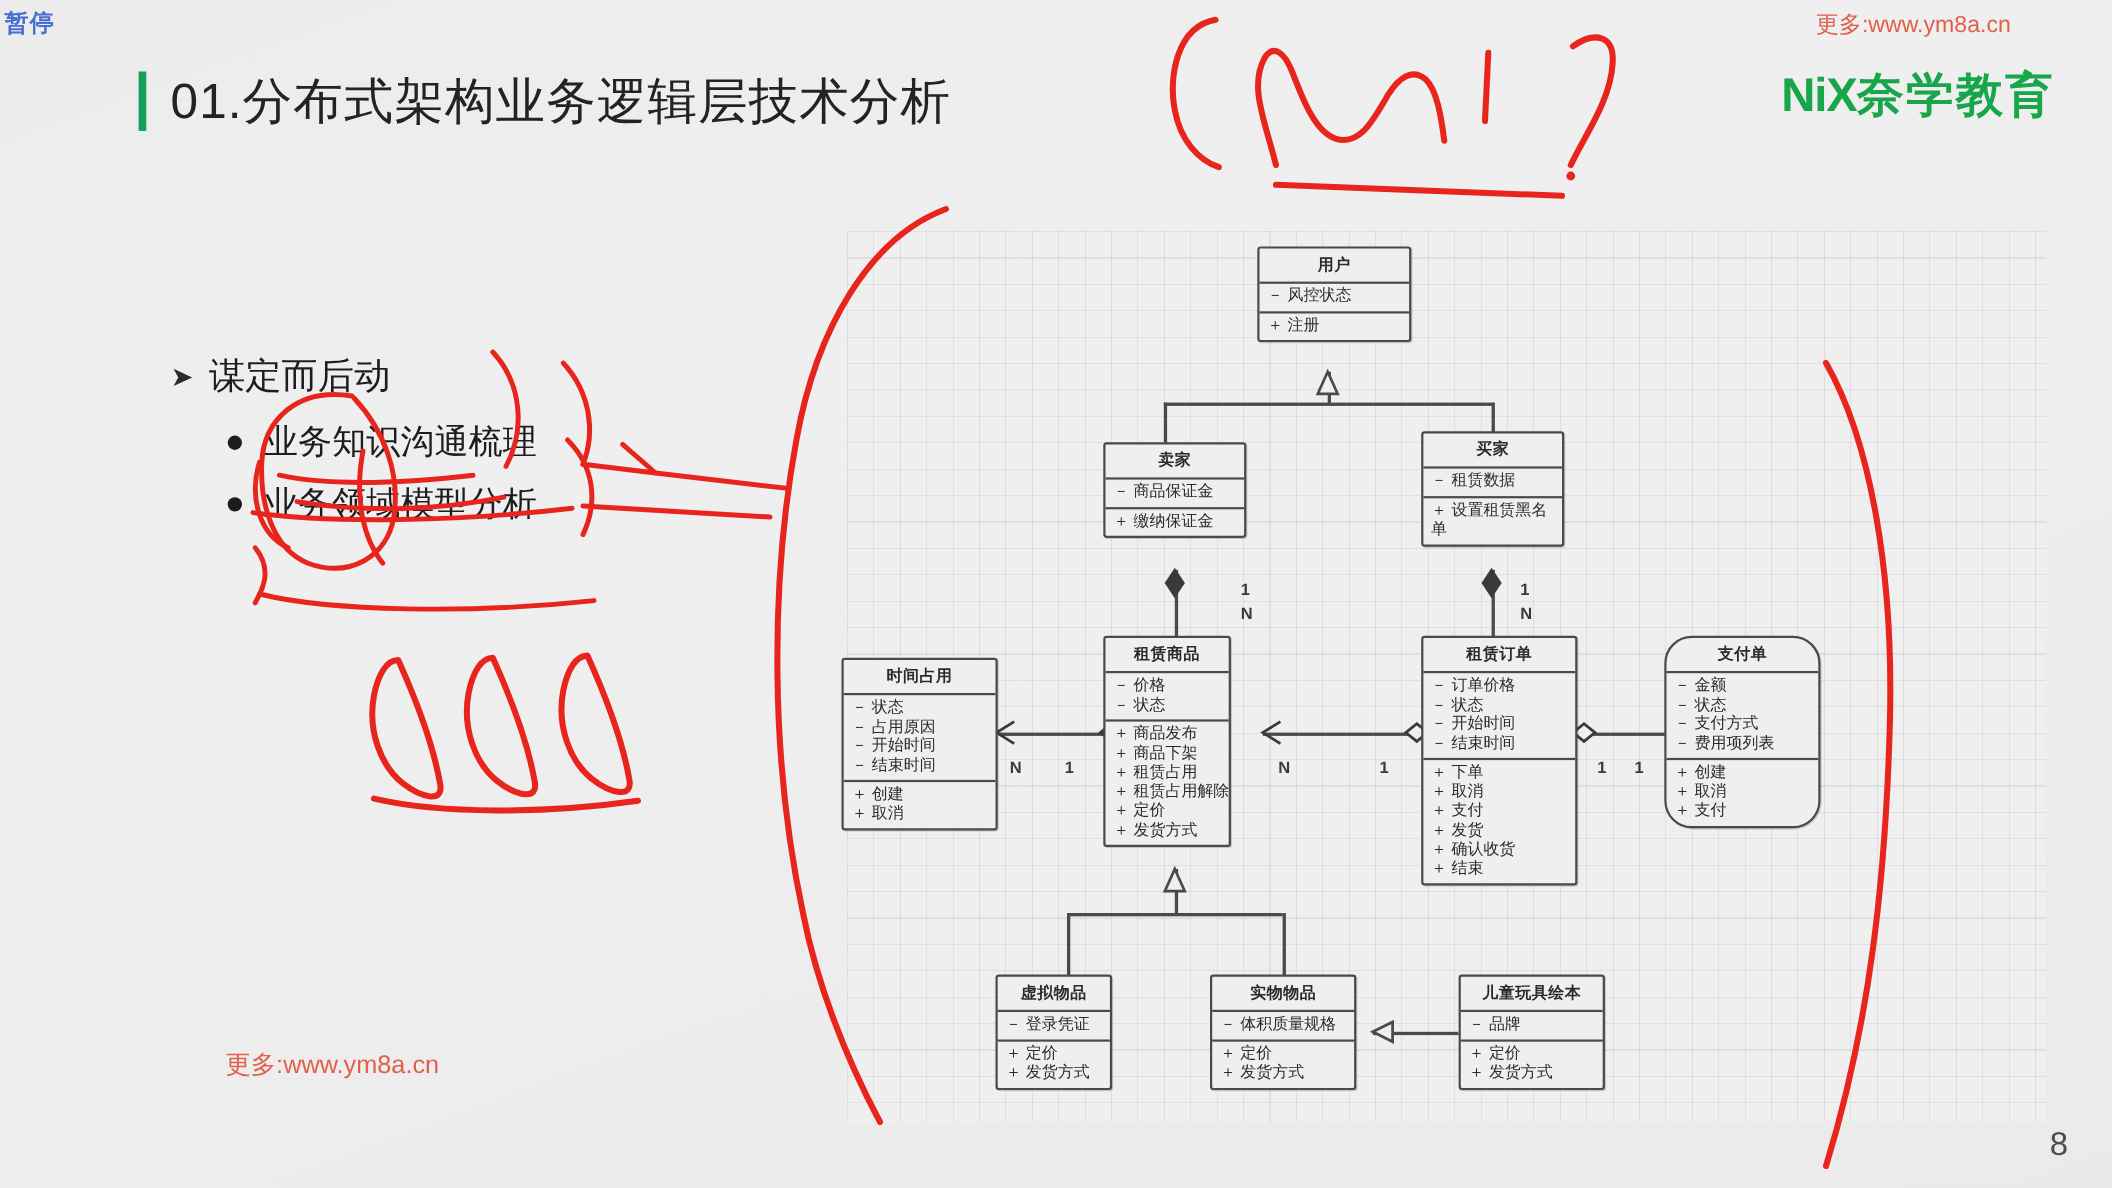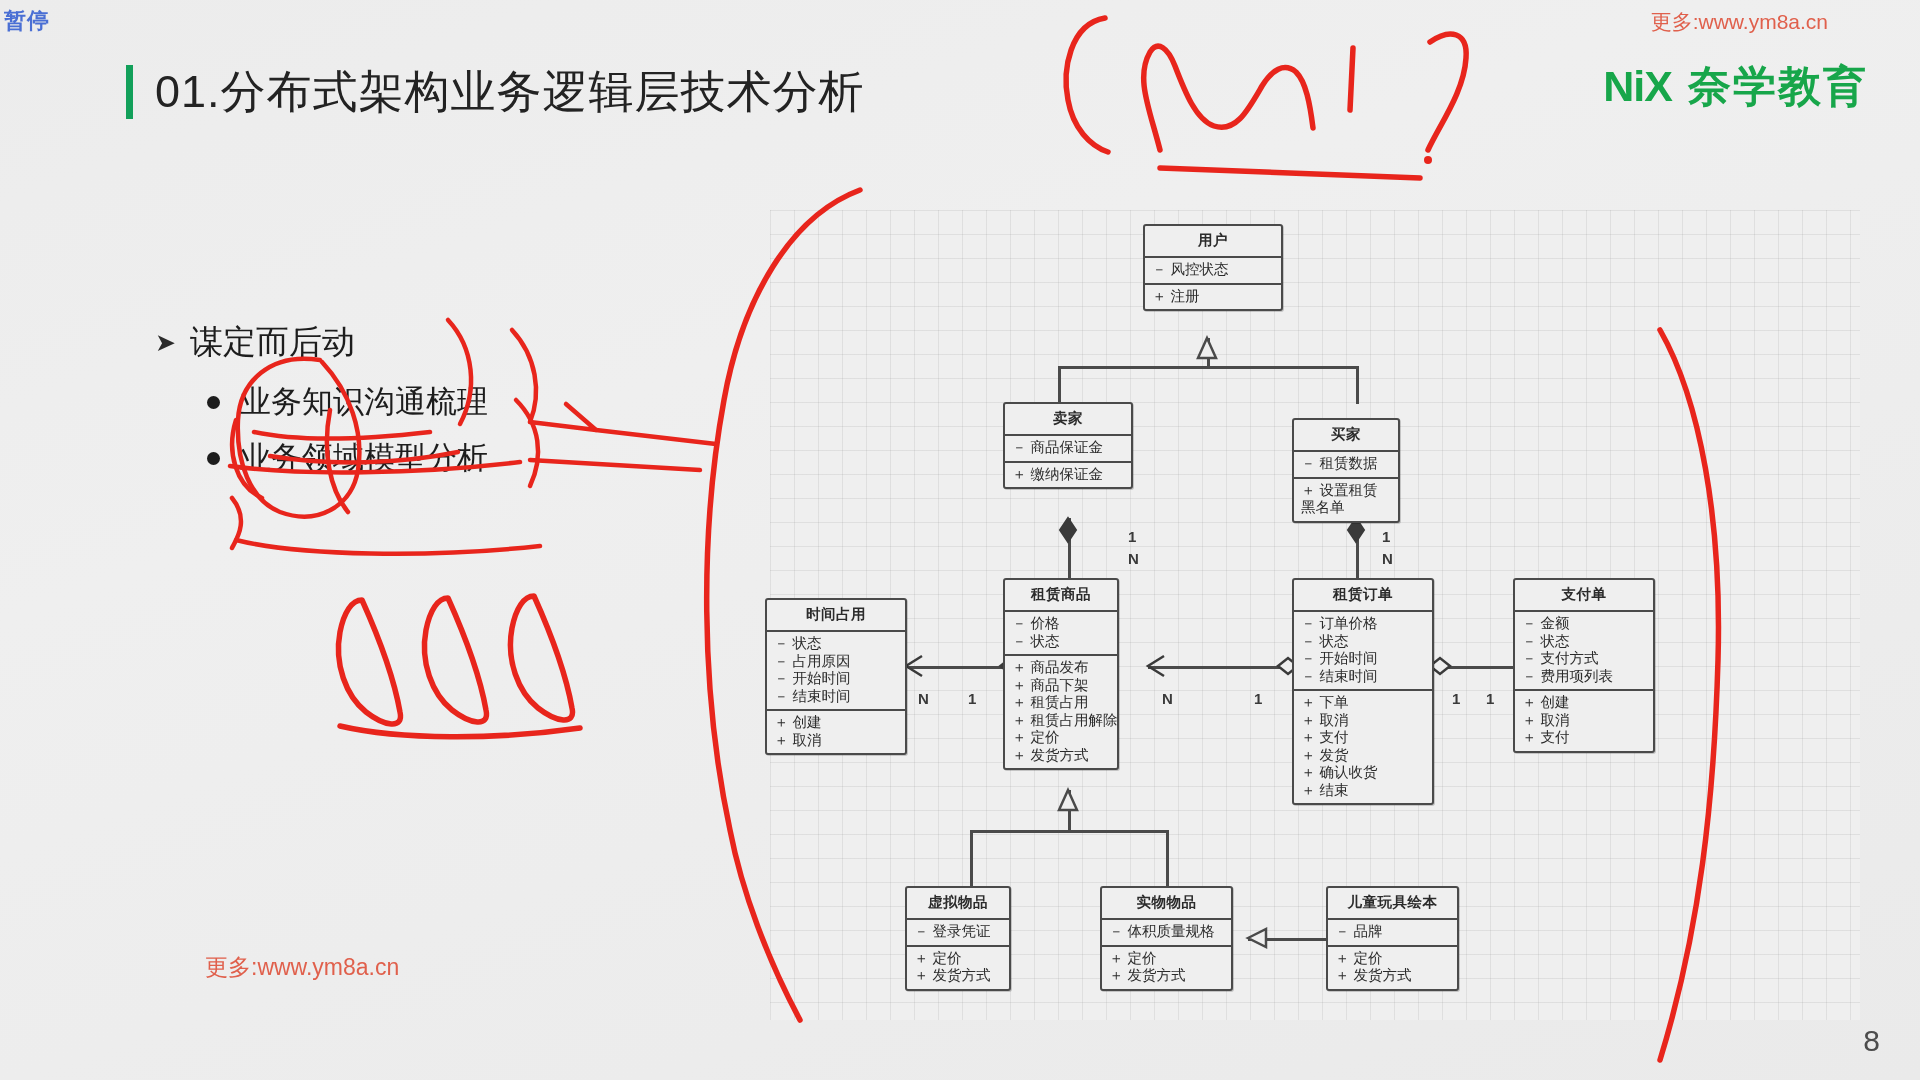--- a/index.html
+++ b/index.html
@@ -21,21 +21,21 @@
     letter-spacing: 1px;
   }
 
   
   .title-wrap { position: absolute; left: 126px; top: 62px; display: flex; align-items: center; }
   .title-bar { width: 7px; height: 54px; background: #12a05a; margin-right: 22px; }
   .title-text { font-size: 45px; color: #232323; letter-spacing: 1px; white-space: nowrap; }
 
   .brand { position: absolute; right: 52px; top: 58px; display: flex; align-items: baseline; }
   .brand-nix { font-size: 43px; font-weight: bold; color: #17a64a; letter-spacing: -1px; }
-  .brand-cn  { font-size: 43px; font-weight: bold; color: #17a64a; margin-left: 16px; letter-spacing: 2px; }
+  .brand-cn  { font-size: 43px; font-weight: bold; color: #17a64a; letter-spacing: 2px; }
 
   .wm-top { position: absolute; right: 92px; top: 8px; color: #e0604c; font-size: 21px; }
   .wm-bottom { position: absolute; left: 205px; top: 952px; color: #e0604c; font-size: 23px; }
   .wm-contact { position: absolute; left: 1690px; top: 866px; color: #e0604c; font-size: 19px; white-space: nowrap; }
   .page-num { position: absolute; right: 40px; bottom: 22px; font-size: 30px; color: #4c4c4c; }
 
   
   .pill {
     position: absolute; left: 142px; top: 231px;
     background: #149448; color: #fff;
@@ -193,21 +193,21 @@
   <div class="uml" style="left:1003px; top:402px; width:130px;">
     <div class="u-name">卖家</div>
     <div class="u-sec">
       <div class="u-row">－ 商品保证金</div>
     </div>
     <div class="u-sec">
       <div class="u-row">＋ 缴纳保证金</div>
     </div>
   </div>
 
-  <div class="uml" style="left:1292px; top:418px; width:108px;">
+  <div class="uml" style="left:1292px; top:392px; width:130px;">
     <div class="u-name">买家</div>
     <div class="u-sec">
       <div class="u-row">－ 租赁数据</div>
     </div>
     <div class="u-sec">
       <div class="u-row wrap">＋ 设置租赁黑名单</div>
     </div>
   </div>
 
   <div class="uml" style="left:765px; top:598px; width:142px;">
@@ -251,21 +251,21 @@
     <div class="u-sec">
       <div class="u-row">＋ 下单</div>
       <div class="u-row">＋ 取消</div>
       <div class="u-row">＋ 支付</div>
       <div class="u-row">＋ 发货</div>
       <div class="u-row">＋ 确认收货</div>
       <div class="u-row">＋ 结束</div>
     </div>
   </div>
 
-  <div class="uml" style="left:1513px; top:578px; width:142px;">
+  <div class="uml" style="left:1513px; top:578px; width:142px;border-radius:25px;">
     <div class="u-name">支付单</div>
     <div class="u-sec">
       <div class="u-row">－ 金额</div>
       <div class="u-row">－ 状态</div>
       <div class="u-row">－ 支付方式</div>
       <div class="u-row">－ 费用项列表</div>
     </div>
     <div class="u-sec">
       <div class="u-row">＋ 创建</div>
       <div class="u-row">＋ 取消</div>

